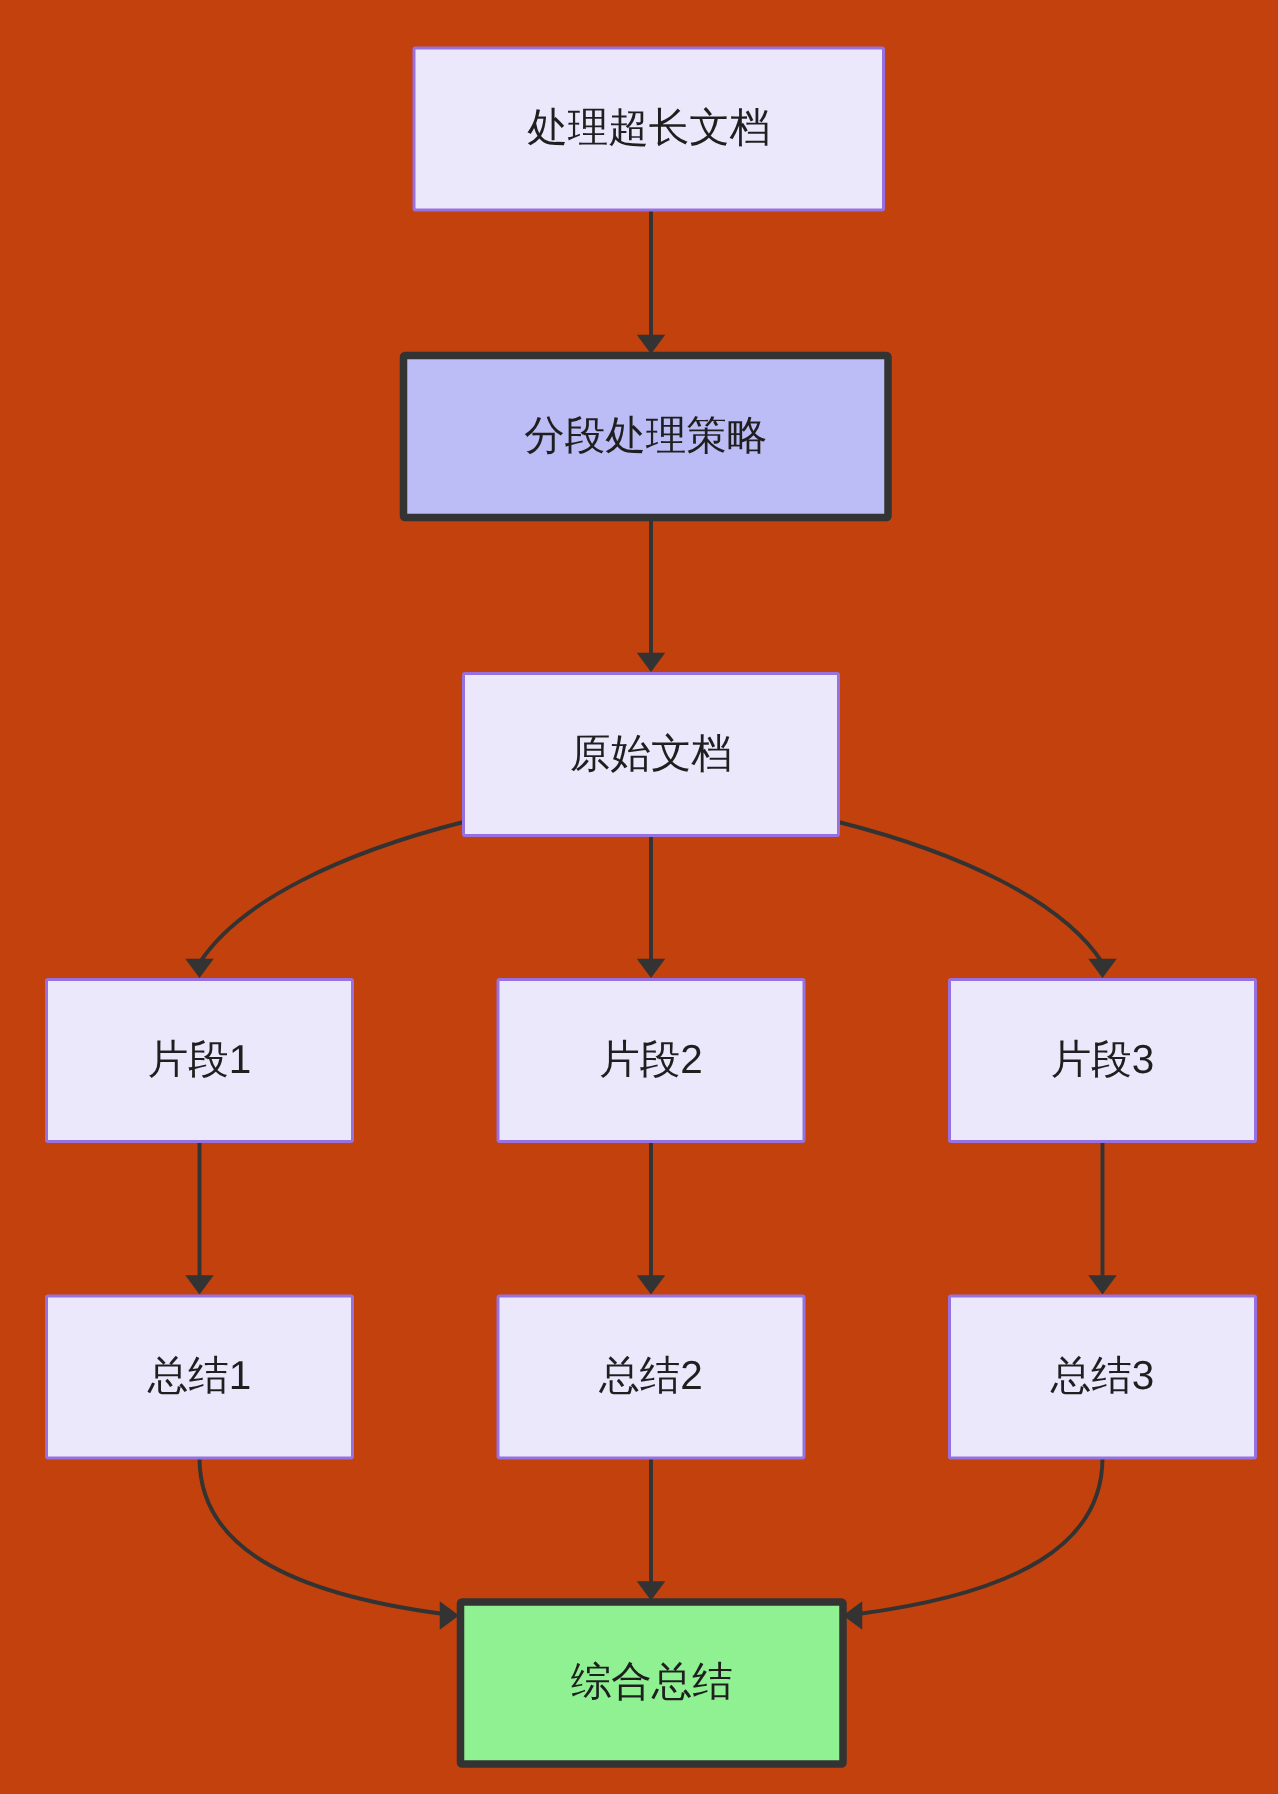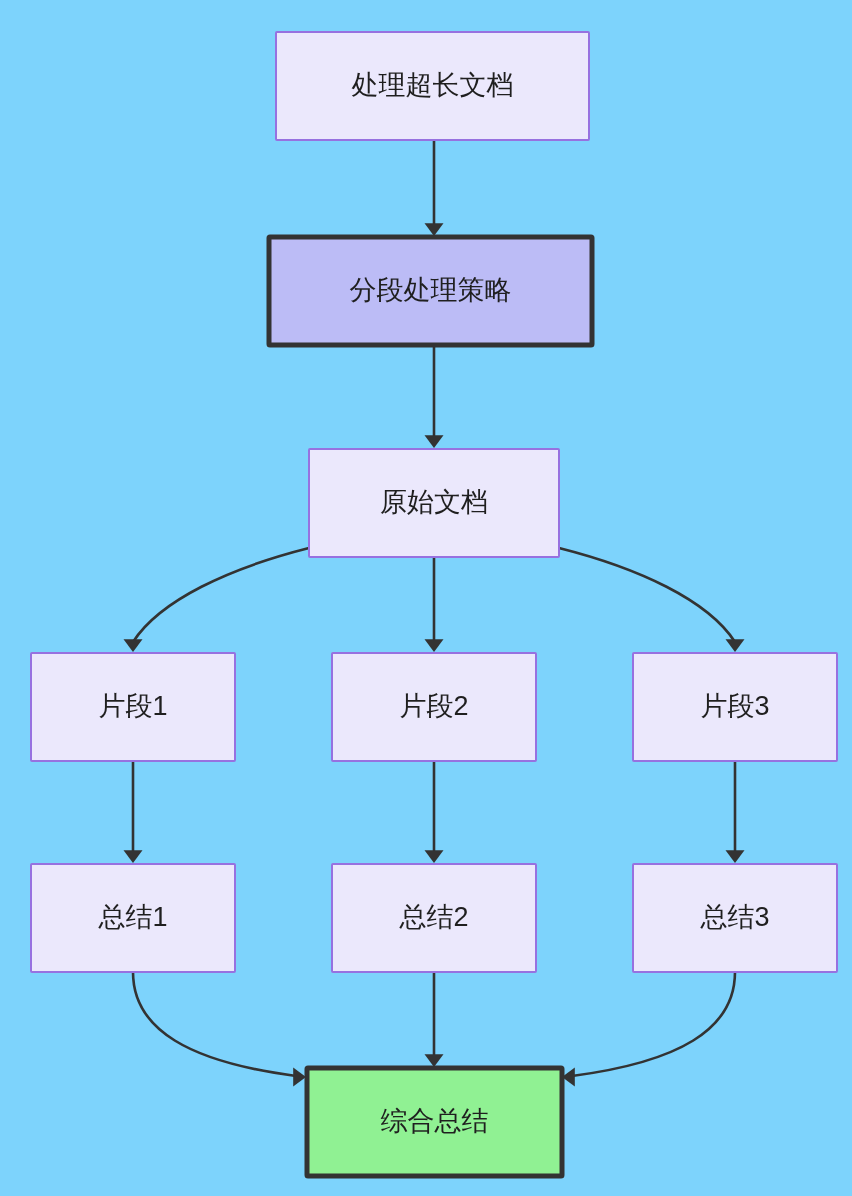--- a/index.html
+++ b/index.html
@@ -10,21 +10,21 @@
   body {
     width: 852px;
     height: 1196px;
     overflow: hidden;
     font-family: "Liberation Sans", "DejaVu Sans", sans-serif;
   }
   #flowchart-root {
     position: relative;
     width: 852px;
     height: 1196px;
-    background: #7dd3fc;
+    background: #c2410c;
   }
   svg#diagram {
     position: absolute;
     top: 0;
     left: 0;
     width: 852px;
     height: 1196px;
     display: block;
   }
   .node-rect {

